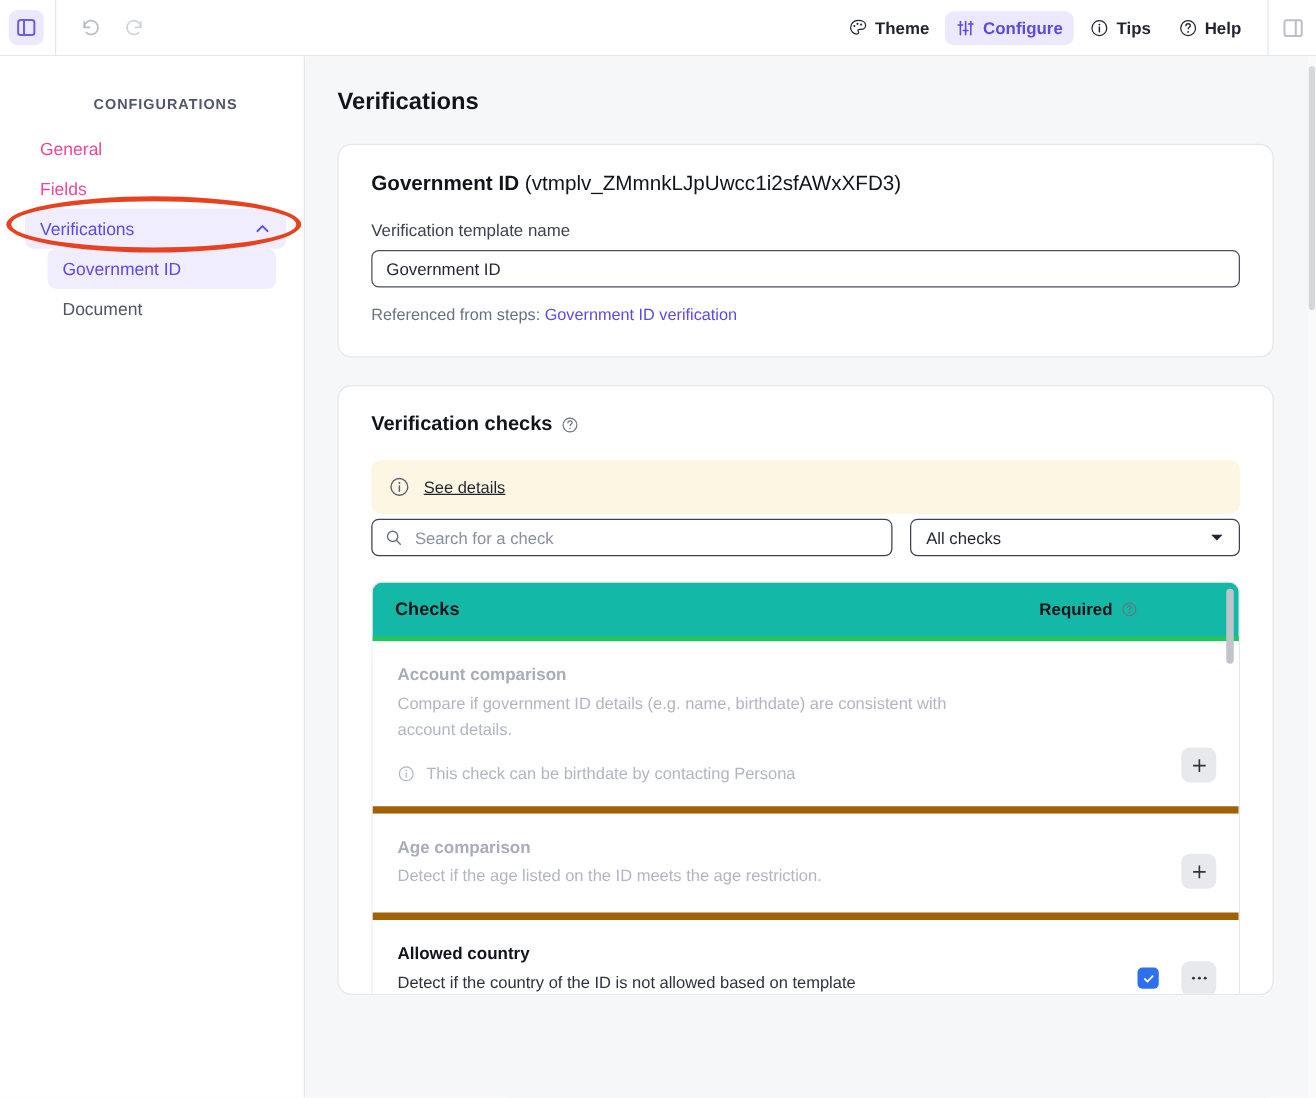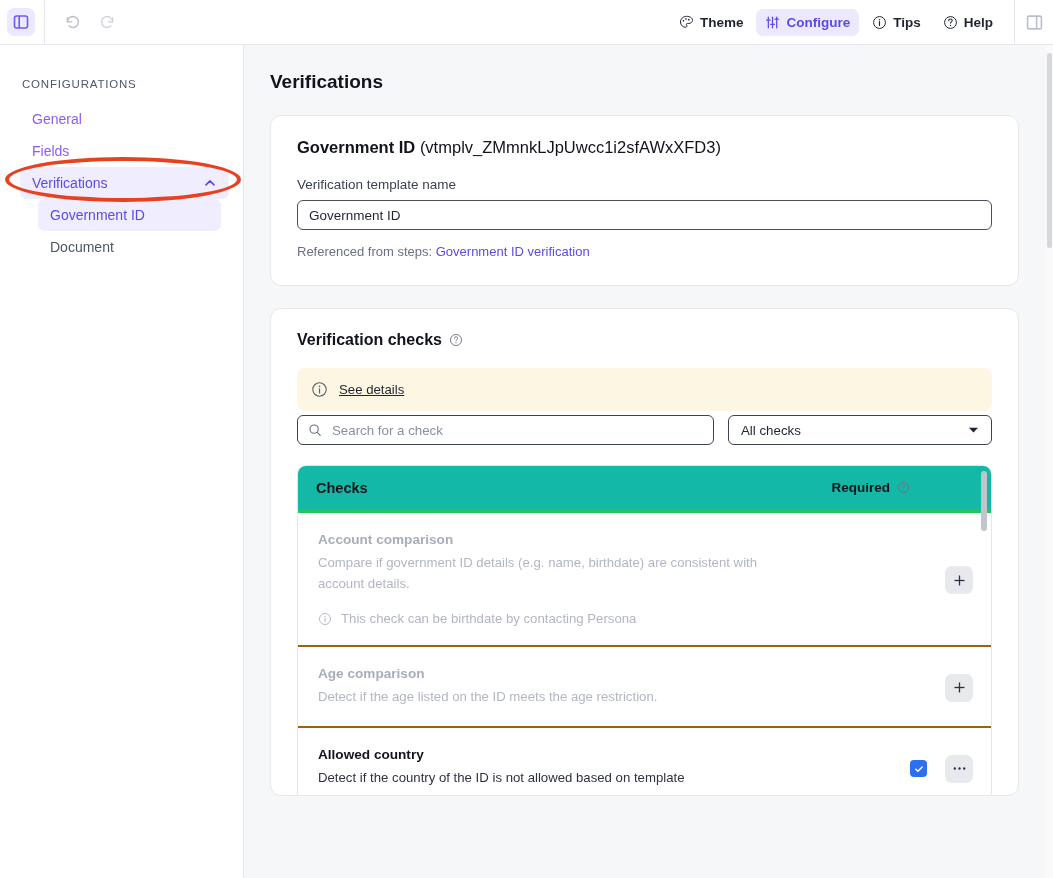--- a/index.html
+++ b/index.html
@@ -46,27 +46,27 @@
     width: 38px; height: 45px; display: flex; align-items: center; justify-content: center;
   }
 
   
   .sidebar {
     position: absolute; top: 45px; left: 0; width: 244px; height: 833px;
     background: #ffffff; border-right: 1px solid #e6e7eb;
     padding-top: 33px;
   }
   .side-heading {
-    font-size: 11.5px; font-weight: normal; letter-spacing: 0.07em;
-    color: #50566b; padding-left: 22px; margin-bottom: 13px;
+    font-size: 11.5px; font-weight: bold; letter-spacing: 0.07em;
+    color: #50566b; padding-left: 22px; margin-bottom: 13px; text-align: center;
   }
   .side-item {
     height: 32px; margin: 0 14px 0 20px; padding: 0 12px;
     display: flex; align-items: center; justify-content: space-between;
-    font-size: 14px; color: #8b5cf6; border-radius: 7px;
+    font-size: 14px; color: #ec4899; border-radius: 7px;
   }
   .side-item.sel { background: #f0edfe; color: #5b4ae6; }
   .side-sub {
     height: 32px; margin: 0 22px 0 38px; padding: 0 12px;
     display: flex; align-items: center;
     font-size: 14px; color: #4e5566; border-radius: 7px;
   }
   .side-sub.sel { background: #f0edfe; color: #5b4ae6; }
 
   
@@ -139,22 +139,22 @@
     background: #14b8a6; height: 47px; display: flex; align-items: center;
     padding: 0 18px; border-bottom: 4px solid #22c55e;
   }
   .checks-head .h-left { font-size: 14.5px; font-weight: bold; color: #12141c; }
   .checks-head .h-right {
     margin-left: auto; display: flex; align-items: center; gap: 7px;
     font-size: 13.5px; font-weight: bold; color: #12141c; padding-right: 63px;
   }
 
   .check-row {
-    display: flex; padding: 19px 18px 19px 20px; border-bottom: 2px solid #a16207;
-    background: #fff; align-items: center;
+    display: flex; padding: 19px 18px 19px 20px; border-bottom: 6px solid #a16207;
+    background: #fff; align-items: flex-end;
   }
   .check-main { flex: 1; padding-right: 16px; }
   .check-name { font-size: 13.6px; font-weight: bold; margin-bottom: 5px; }
   .check-desc { font-size: 13.2px; line-height: 1.6; max-width: 470px; }
   .check-note { display: flex; align-items: center; gap: 9px; margin-top: 17px; font-size: 13.2px; }
   .disabled .check-name { color: #a9adbb; }
   .disabled .check-desc { color: #b2b6c2; }
   .disabled .check-note { color: #b2b6c2; }
   .enabled .check-name { color: #12141c; }
   .enabled .check-desc { color: #2d3240; }

